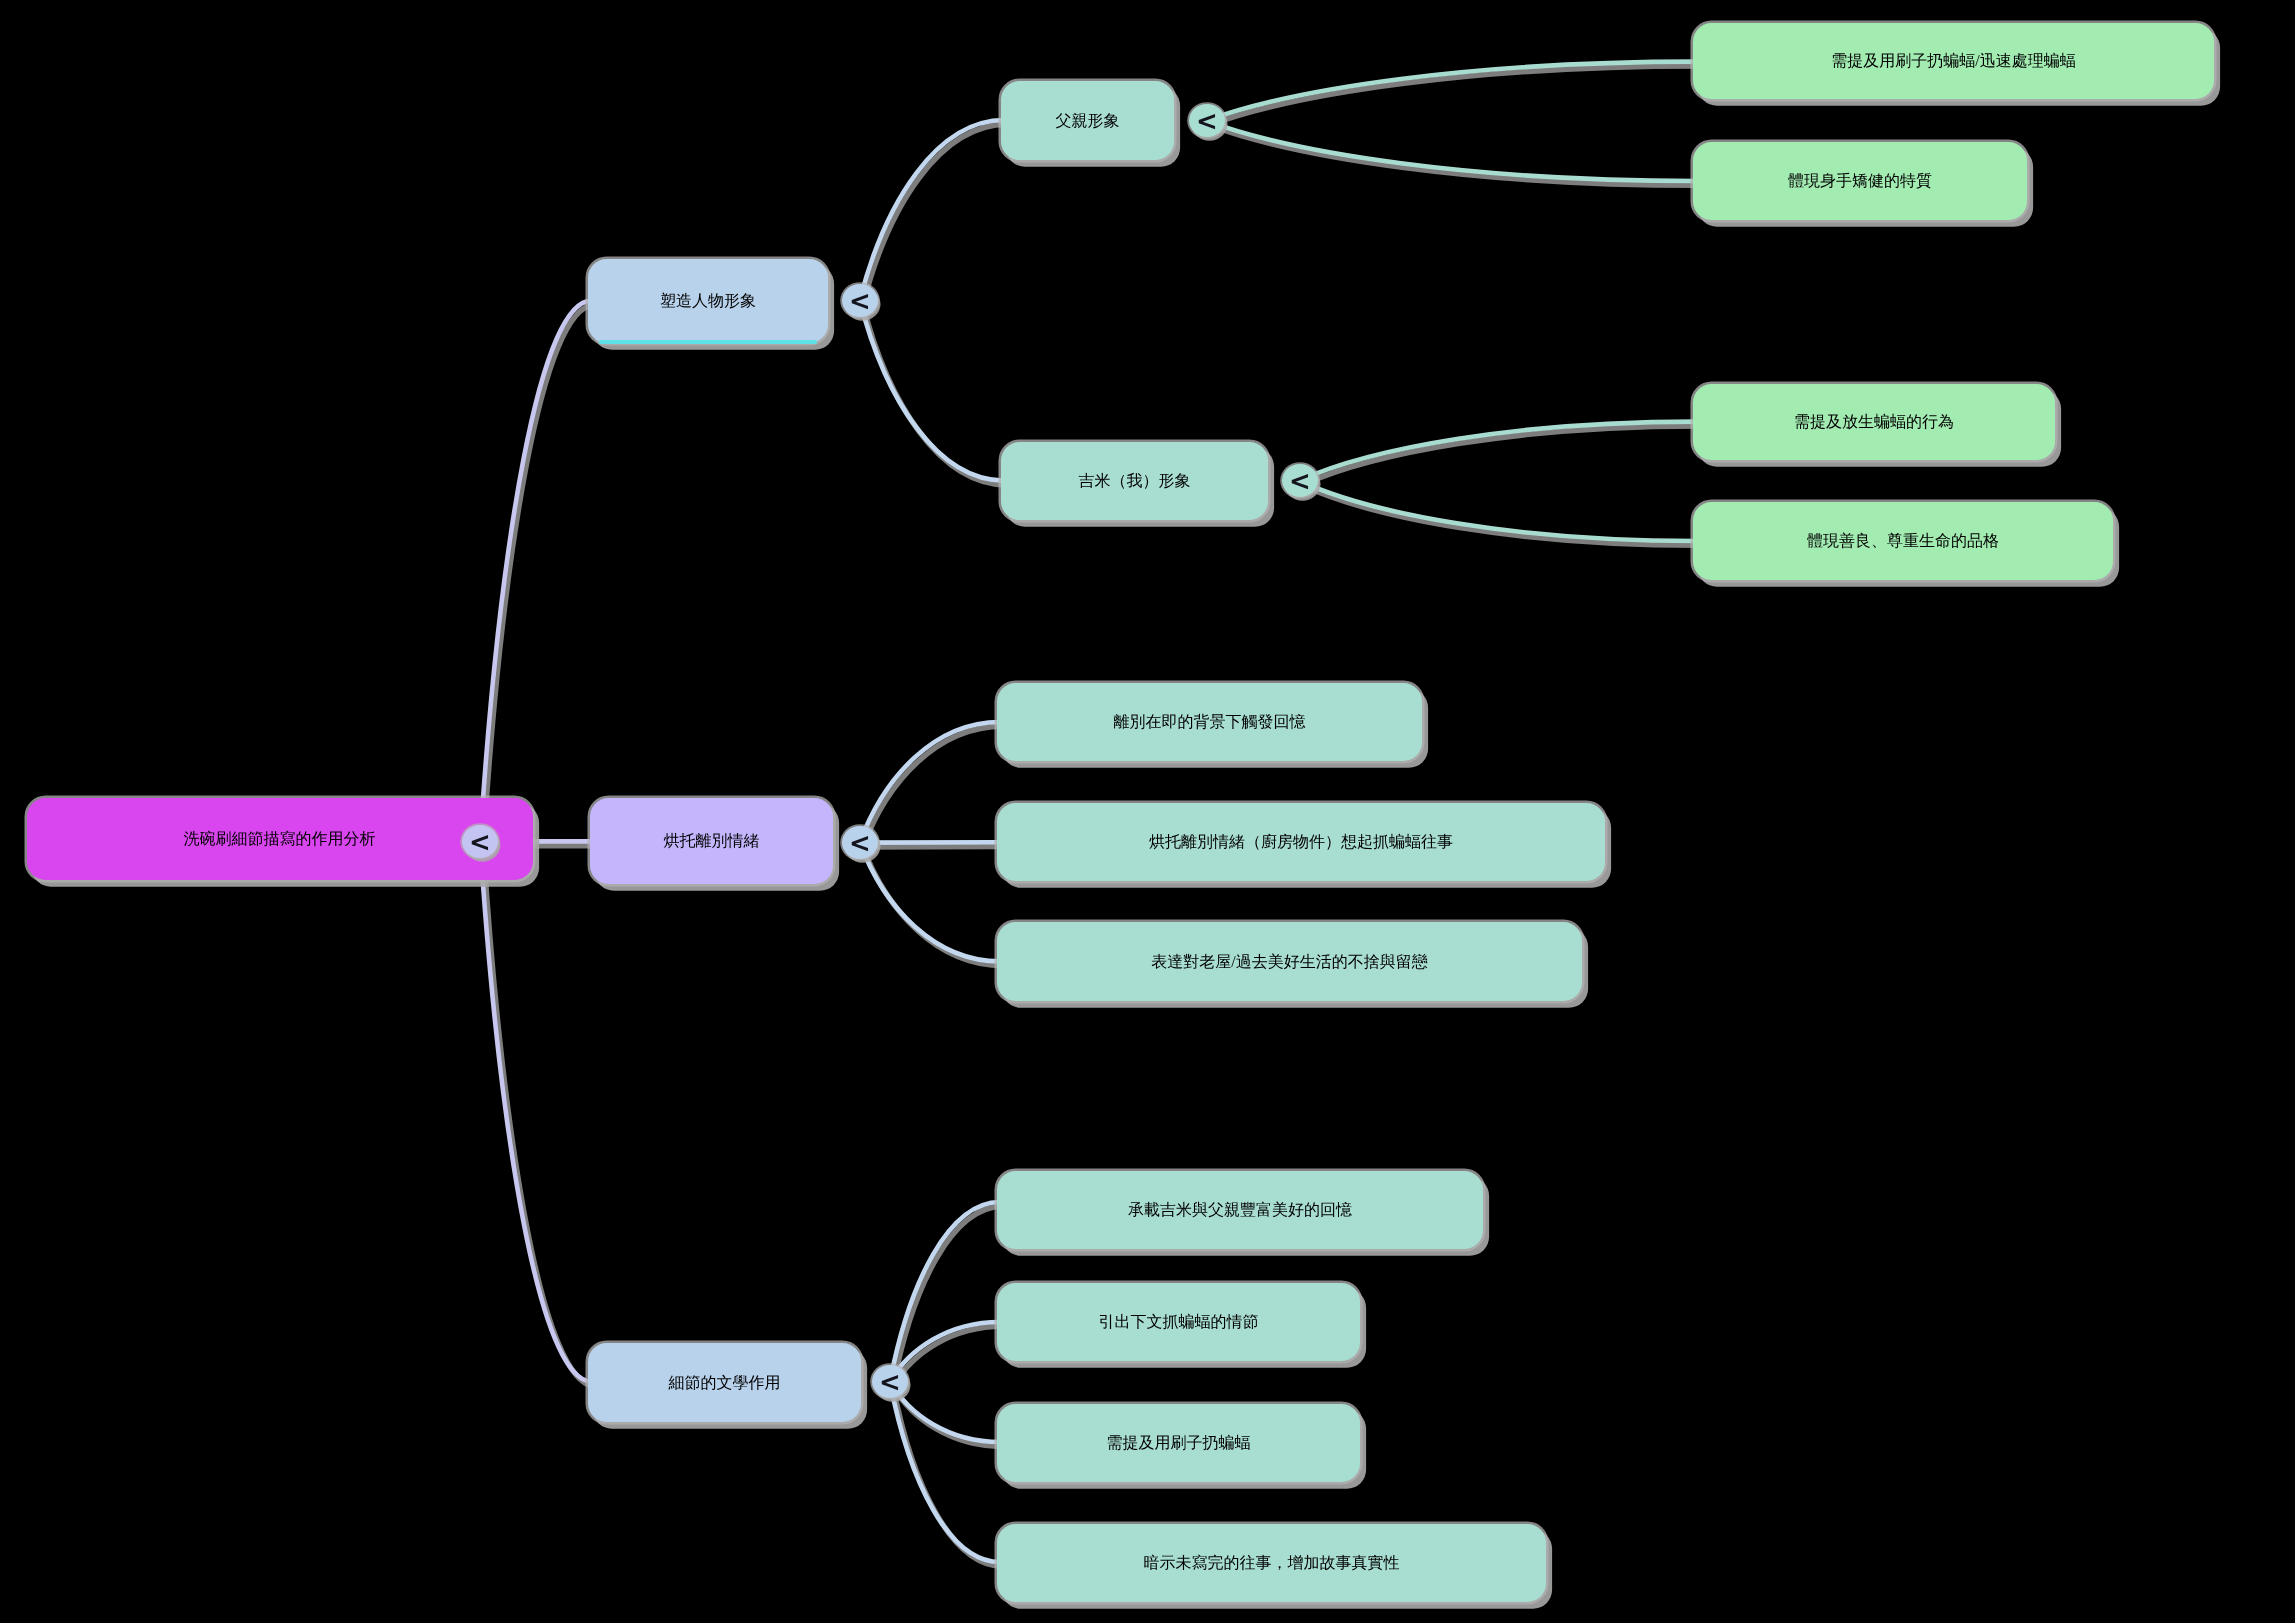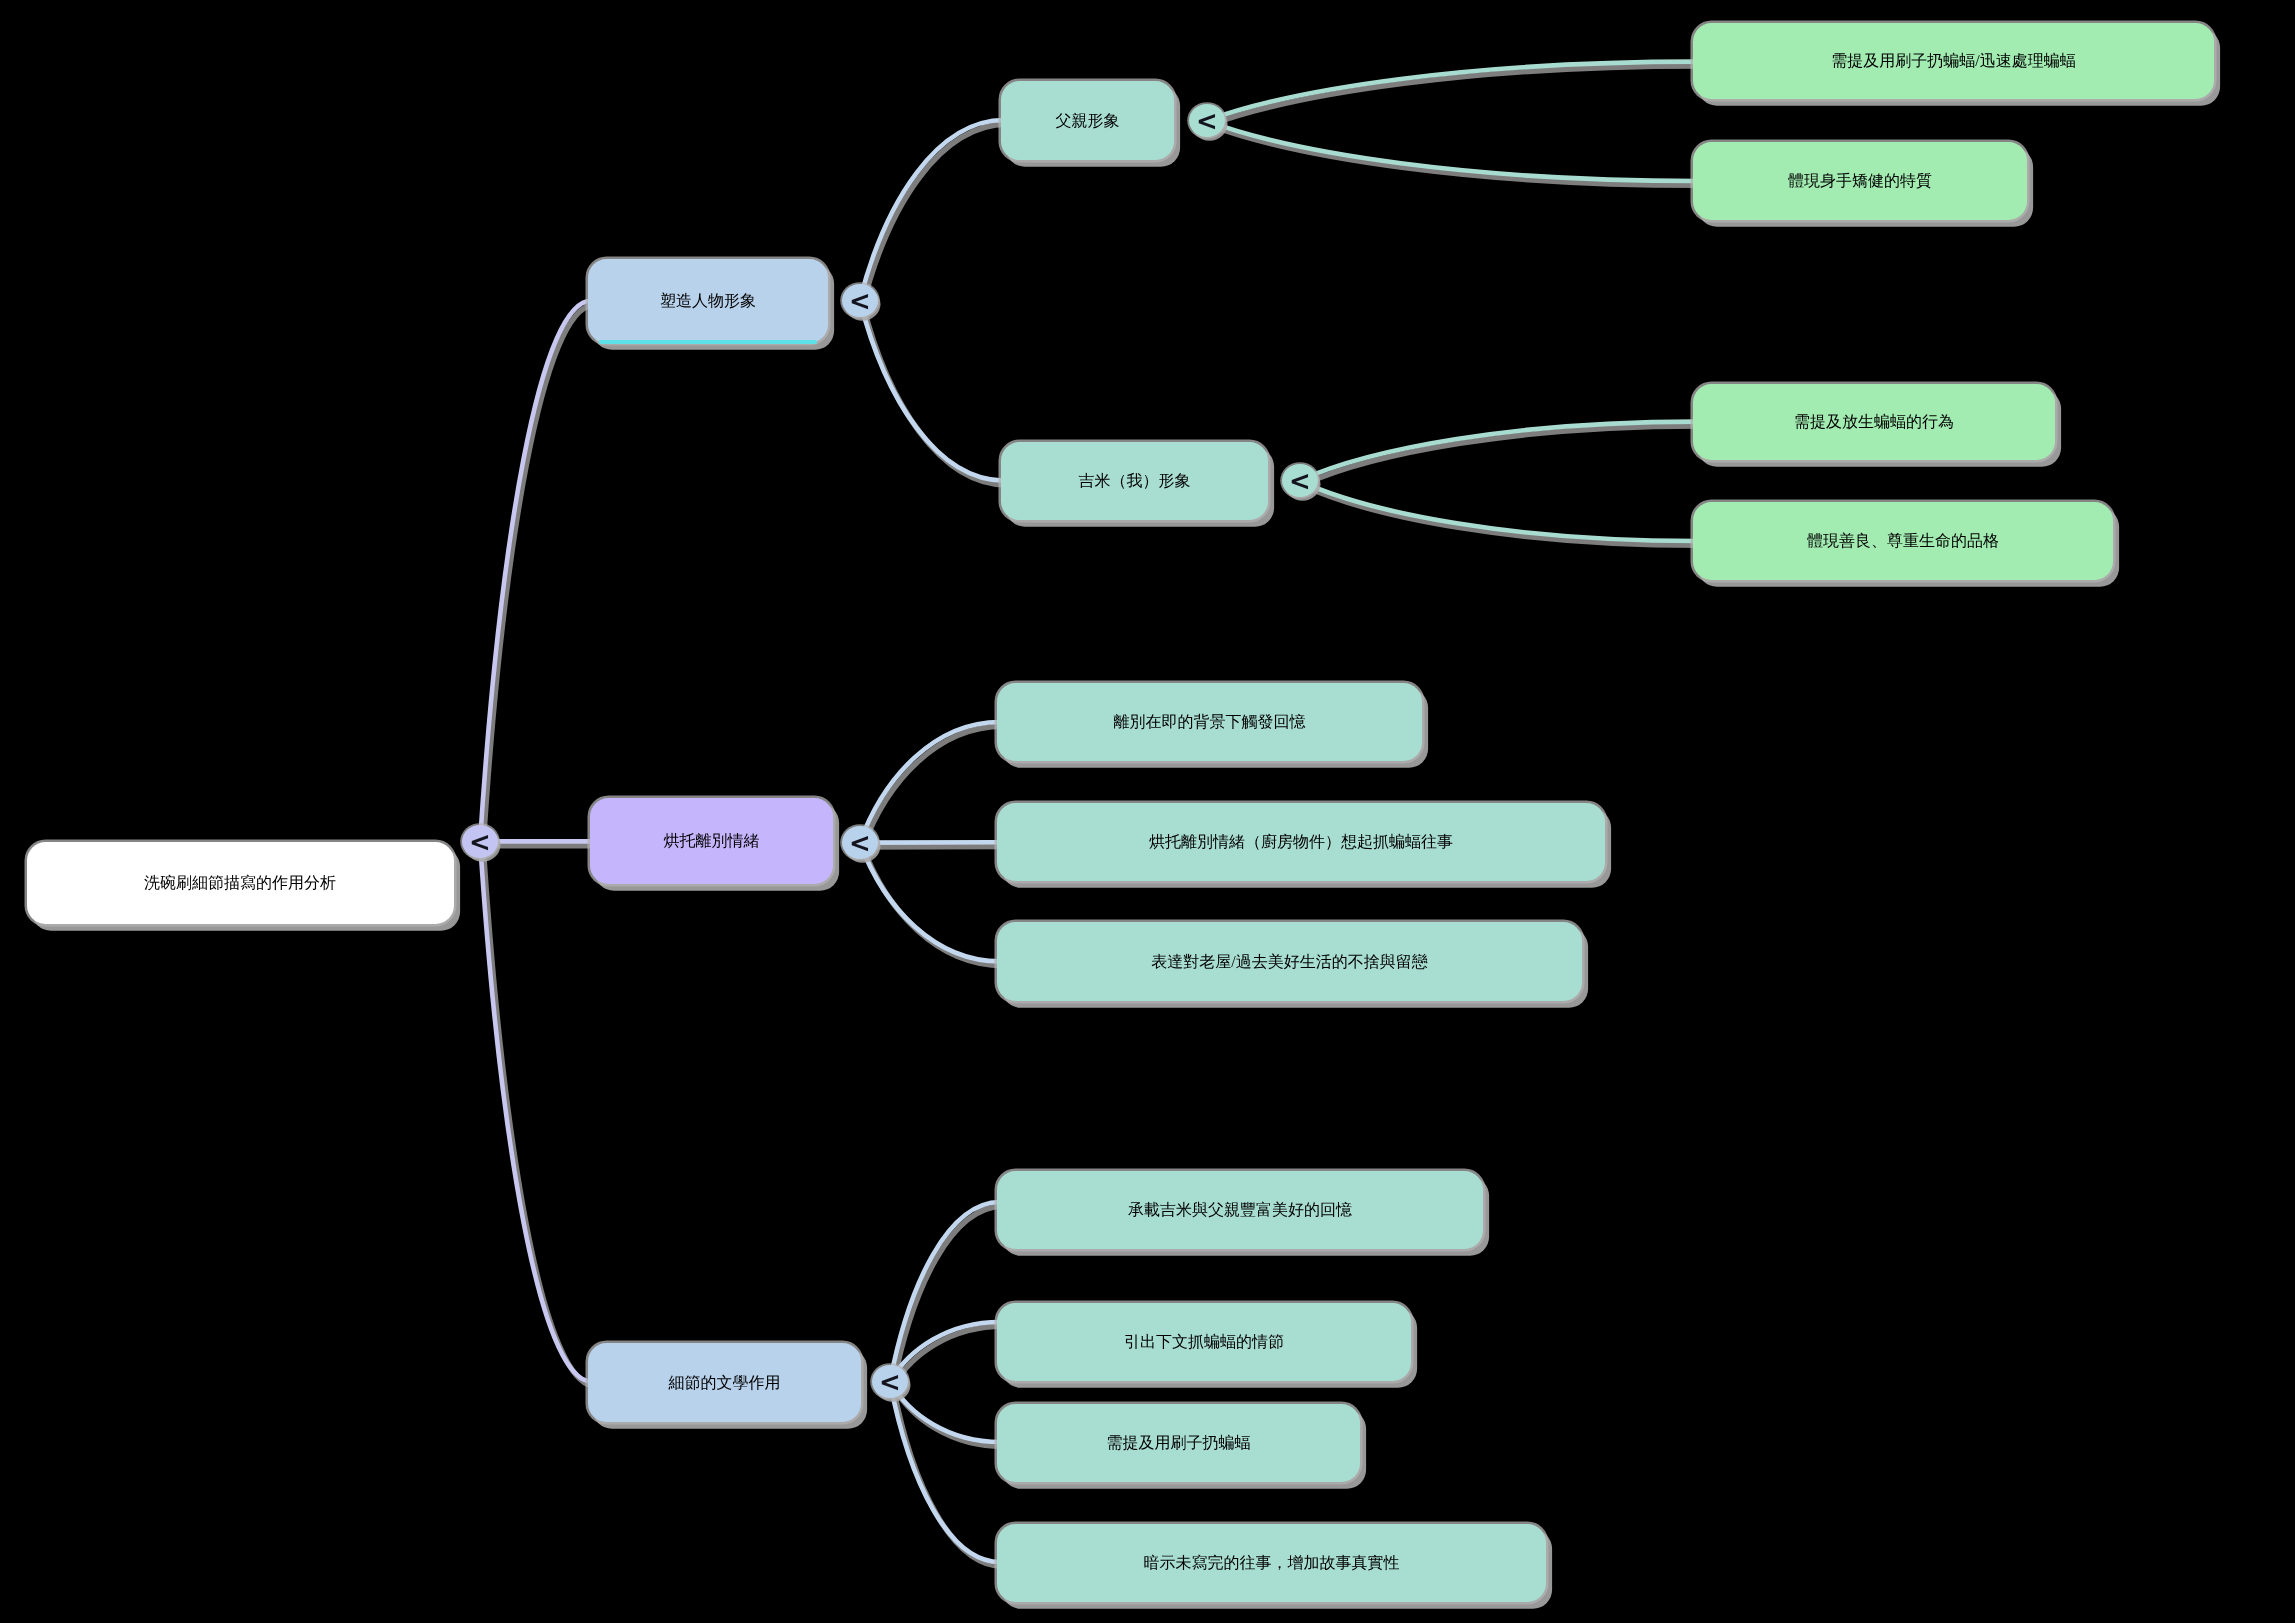--- a/index.html
+++ b/index.html
@@ -91,38 +91,38 @@
       <path d="M 1446 2245 C 1477.14 2084.4, 1541.15 1953, 1625 1953" fill="none" stroke="#9c9c9c" stroke-width="9" stroke-opacity="0.8" transform="translate(5,7)"></path>
       <path d="M 1446 2245 C 1477.14 2084.4, 1541.15 1953, 1625 1953" fill="none" stroke="#c3d8ef" stroke-width="7.5" stroke-linecap="round"></path>
       <path d="M 1446 2245 C 1477.14 2191.65, 1541.15 2148, 1625 2148" fill="none" stroke="#9c9c9c" stroke-width="9" stroke-opacity="0.8" transform="translate(5,7)"></path>
       <path d="M 1446 2245 C 1477.14 2191.65, 1541.15 2148, 1625 2148" fill="none" stroke="#c3d8ef" stroke-width="7.5" stroke-linecap="round"></path>
       <path d="M 1446 2245 C 1477.14 2298.9, 1541.15 2343, 1625 2343" fill="none" stroke="#9c9c9c" stroke-width="9" stroke-opacity="0.8" transform="translate(5,7)"></path>
       <path d="M 1446 2245 C 1477.14 2298.9, 1541.15 2343, 1625 2343" fill="none" stroke="#c3d8ef" stroke-width="7.5" stroke-linecap="round"></path>
       <path d="M 1446 2245 C 1477.14 2406.15, 1541.15 2538, 1625 2538" fill="none" stroke="#9c9c9c" stroke-width="9" stroke-opacity="0.8" transform="translate(5,7)"></path>
       <path d="M 1446 2245 C 1477.14 2406.15, 1541.15 2538, 1625 2538" fill="none" stroke="#c3d8ef" stroke-width="7.5" stroke-linecap="round"></path>
     </svg>
   <div id="node-layer">
-      <div class="mm-node" style="left: 26.5px; top: 798px; width: 427px; height: 82px; background: #ffffff; margin-top: 44px;">洗碗刷細節描寫的作用分析</div>
+      <div class="mm-node" style="left: 26.5px; top: 798px; width: 506px; height: 82px; background: #d946ef;">洗碗刷細節描寫的作用分析</div>
       <div class="mm-badge" style="left: 462px; top: 825px; width: 36px; height: 33px; background: rgb(196, 196, 242);">&lt;</div>
       <div class="mm-node" style="left: 588px; top: 259px; width: 240px; height: 84px; background: rgb(184, 210, 236);">塑造人物形象<div class="mm-underline" style="background: rgb(94, 225, 230);"></div></div>
       <div class="mm-badge" style="left: 842px; top: 284px; width: 36px; height: 33px; background: rgb(184, 210, 236);">&lt;</div>
       <div class="mm-node" style="left: 590px; top: 798px; width: 243px; height: 86px; background: #c4b5fd;">烘托離別情緒</div>
       <div class="mm-badge" style="left: 842px; top: 826px; width: 36px; height: 33px; background: rgb(184, 210, 236);">&lt;</div>
       <div class="mm-node" style="left: 588px; top: 1343px; width: 273px; height: 79px; background: rgb(184, 210, 236);">細節的文學作用</div>
       <div class="mm-badge" style="left: 872px; top: 1365px; width: 36px; height: 33px; background: rgb(184, 210, 236);">&lt;</div>
       <div class="mm-node" style="left: 1001px; top: 81px; width: 173px; height: 79px; background: rgb(168, 221, 209);">父親形象</div>
       <div class="mm-badge" style="left: 1189px; top: 104px; width: 36px; height: 33px; background: rgb(168, 221, 209);">&lt;</div>
       <div class="mm-node" style="left: 1001px; top: 442px; width: 267px; height: 78px; background: rgb(168, 221, 209);">吉米（我）形象</div>
       <div class="mm-badge" style="left: 1282px; top: 464px; width: 36px; height: 33px; background: rgb(168, 221, 209);">&lt;</div>
       <div class="mm-node" style="left: 1693px; top: 23.4px; width: 521px; height: 76px; background: rgb(162, 236, 178);">需提及用刷子扔蝙蝠/迅速處理蝙蝠</div>
       <div class="mm-node" style="left: 1693px; top: 142px; width: 334px; height: 78px; background: rgb(162, 236, 178);">體現身手矯健的特質</div>
       <div class="mm-node" style="left: 1693px; top: 384px; width: 362px; height: 76px; background: rgb(162, 236, 178);">需提及放生蝙蝠的行為</div>
       <div class="mm-node" style="left: 1693px; top: 502px; width: 420px; height: 78px; background: rgb(162, 236, 178);">體現善良、尊重生命的品格</div>
       <div class="mm-node" style="left: 997px; top: 683px; width: 425px; height: 78px; background: rgb(168, 221, 209);">離別在即的背景下觸發回憶</div>
       <div class="mm-node" style="left: 997px; top: 803px; width: 608px; height: 78px; background: rgb(168, 221, 209);">烘托離別情緒（廚房物件）想起抓蝙蝠往事</div>
       <div class="mm-node" style="left: 997px; top: 922px; width: 585px; height: 79px; background: rgb(168, 221, 209);">表達對老屋/過去美好生活的不捨與留戀</div>
       <div class="mm-node" style="left: 997px; top: 1163px; width: 486px; height: 78px; background: rgb(168, 221, 209); margin-top: 8px;">承載吉米與父親豐富美好的回憶</div>
-      <div class="mm-node" style="left: 997px; top: 1283px; width: 414px; height: 78px; background: rgb(168, 221, 209); margin-top: 20px;">引出下文抓蝙蝠的情節</div>
+      <div class="mm-node" style="left: 997px; top: 1283px; width: 363px; height: 78px; background: rgb(168, 221, 209);">引出下文抓蝙蝠的情節</div>
       <div class="mm-node" style="left: 997px; top: 1404px; width: 363px; height: 78px; background: rgb(168, 221, 209);">需提及用刷子扔蝙蝠</div>
       <div class="mm-node" style="left: 997px; top: 1524px; width: 549px; height: 78px; background: rgb(168, 221, 209);">暗示未寫完的往事，增加故事真實性</div>
     </div>
 </div>
 
 
 </body></html>

